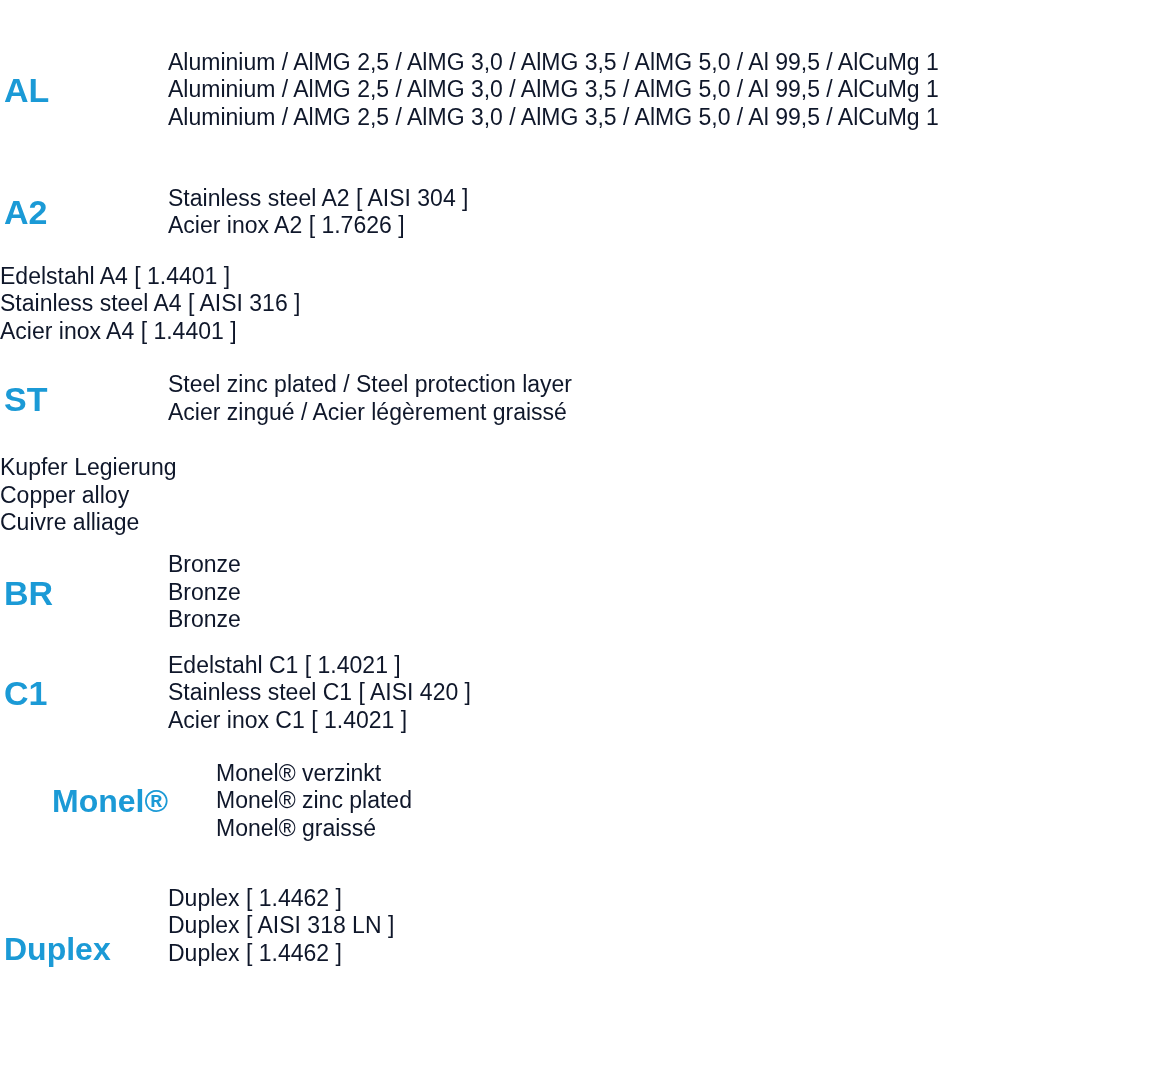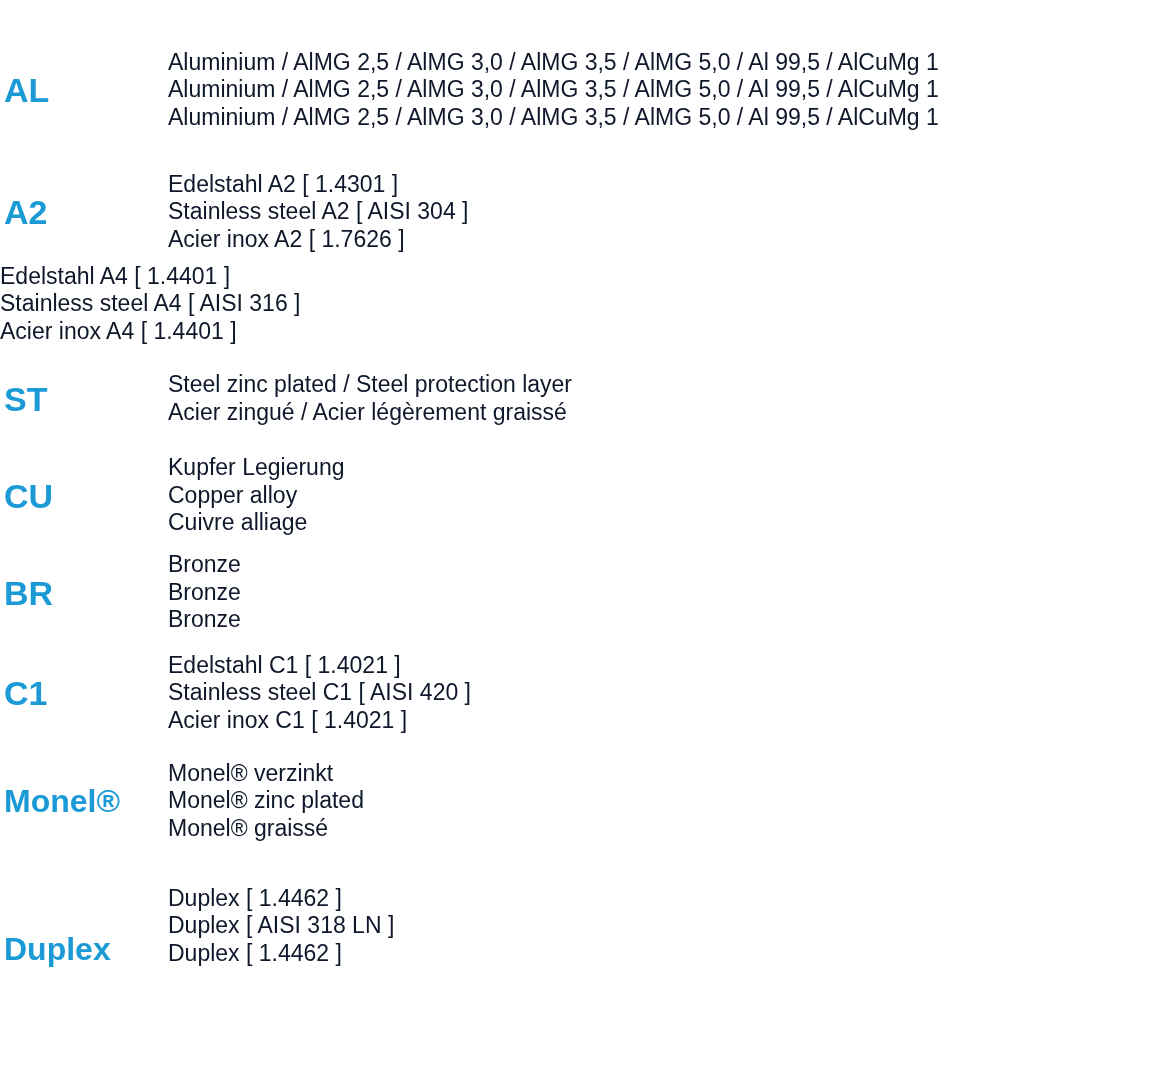--- a/index.html
+++ b/index.html
@@ -52,21 +52,21 @@
     display: flex;
     align-items: center;
   }
   .b-al   { height: 96px; margin-top: 42px; }
   .b-a2   { height: 92px; margin-top: 28px; }
   .b-a4   { height: 92px; }
   .b-st   { height: 97px; }
   .b-cu   { height: 97px; }
   .b-br   { height: 97px; }
   .b-c1   { height: 104px; }
-  .b-monel{ height: 112px; }
+  .b-monel{ height: 112px; padding-left: 48px; }
   .b-duplex{ height: 110px; align-items: flex-end; }
 </style>
 </head>
 <body>
 
 <div class="sheet">
 
   <div class="block b-al">
     <div class="code-cell">
       <div class="code">AL</div>
@@ -76,21 +76,20 @@
       <div class="desc-line">Aluminium / AlMG 2,5 / AlMG 3,0 / AlMG 3,5 / AlMG 5,0 / Al 99,5 / AlCuMg 1</div>
       <div class="desc-line">Aluminium / AlMG 2,5 / AlMG 3,0 / AlMG 3,5 / AlMG 5,0 / Al 99,5 / AlCuMg 1</div>
     </div>
   </div>
 
   <div class="block b-a2">
     <div class="code-cell">
       <div class="code">A2</div>
     </div>
     <div class="desc-cell">
-      <div class="desc-line">Edelstahl A2 [ 1.4301 ]</div>
       <div class="desc-line">Stainless steel A2 [ AISI 304 ]</div>
       <div class="desc-line">Acier inox A2  [ 1.7626 ]</div>
     </div>
   </div>
 
   <div class="block b-a4">
     <div class="desc-cell">
       <div class="desc-line">Edelstahl A4 [ 1.4401 ]</div>
       <div class="desc-line">Stainless steel A4 [ AISI 316 ]</div>
       <div class="desc-line">Acier inox A4 [ 1.4401 ]</div>
@@ -101,23 +100,20 @@
     <div class="code-cell">
       <div class="code">ST</div>
     </div>
     <div class="desc-cell">
       <div class="desc-line">Steel zinc plated / Steel protection layer</div>
       <div class="desc-line">Acier zingué / Acier légèrement graissé</div>
     </div>
   </div>
 
   <div class="block b-cu">
-    <div class="code-cell">
-      <div class="code">CU</div>
-    </div>
     <div class="desc-cell">
       <div class="desc-line">Kupfer Legierung</div>
       <div class="desc-line">Copper alloy</div>
       <div class="desc-line">Cuivre alliage</div>
     </div>
   </div>
 
   <div class="block b-br">
     <div class="code-cell">
       <div class="code">BR</div>

